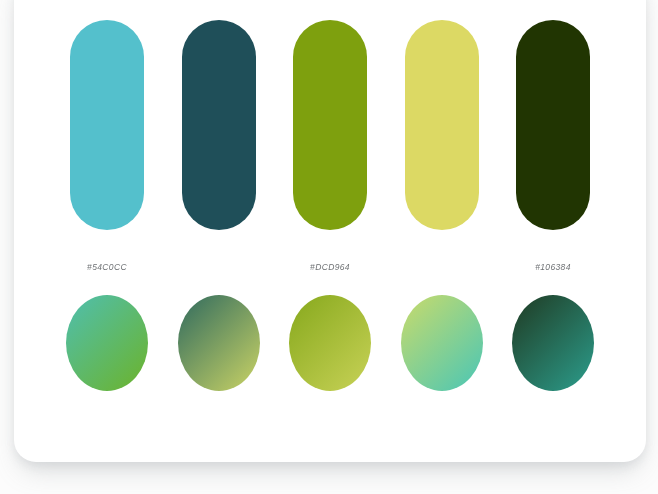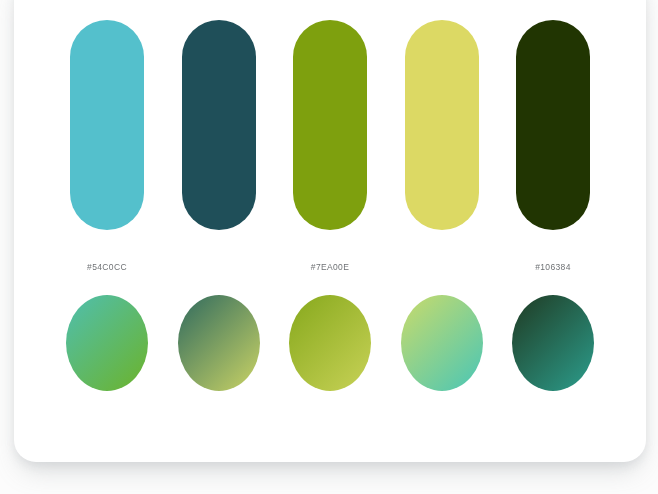--- a/index.html
+++ b/index.html
@@ -102,21 +102,21 @@
   }
   .circle {
     width: 96px;
     height: 96px;
     border-radius: 50%;
   }
 </style>
 </head>
 <body>
 
-<div id="palette-canvas" style="background: rgb(252, 252, 252);">
+<div id="palette-canvas" style="background: rgb(252, 252, 252); font-style: italic;">
 
   <div id="palette-card" style="background: rgb(255, 255, 255);">
 
     <div id="capsule-row">
       <div class="capsule-cell">
         <div class="capsule" style="background: rgb(84, 192, 204);"></div>
       </div>
       <div class="capsule-cell">
         <div class="capsule" style="background: rgb(31, 79, 89);"></div>
       </div>
@@ -129,21 +129,21 @@
       <div class="capsule-cell">
         <div class="capsule" style="background: rgb(33, 53, 2);"></div>
       </div>
     </div>
 
     <div id="label-row">
       <div class="label-cell">
         <span class="hex-label">#54C0CC</span>
       </div>
       <div class="label-cell">
-        <span class="hex-label">#7EA00E</span>
+        <span class="hex-label">#DCD964</span>
       </div>
       <div class="label-cell">
         <span class="hex-label">#106384</span>
       </div>
     </div>
 
     <div id="circle-row">
       <div class="circle-cell">
         <div class="circle" style="background: linear-gradient(135deg, rgb(79, 191, 175) 0%, rgb(108, 179, 42) 100%);"></div>
       </div>

